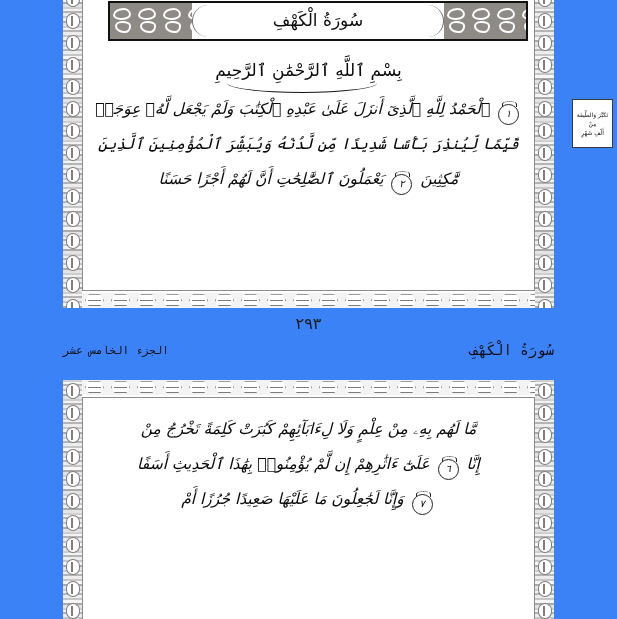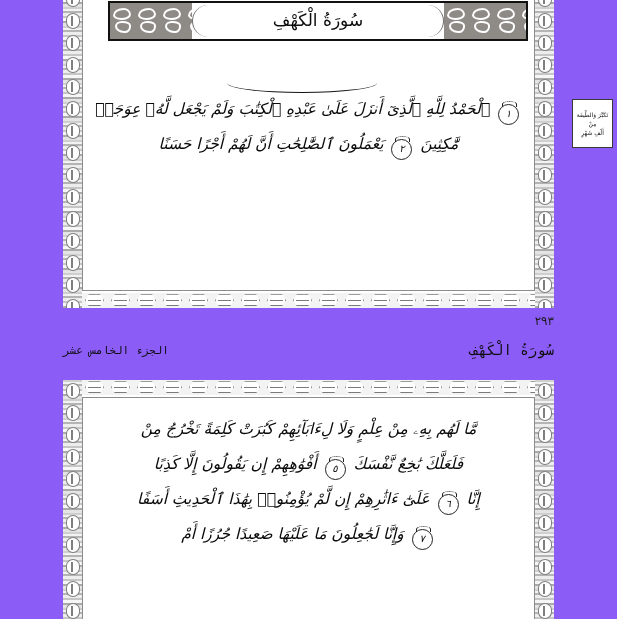--- a/index.html
+++ b/index.html
@@ -13,21 +13,21 @@
     overflow: hidden;
     font-family: "DejaVu Sans", "Liberation Sans", sans-serif;
     position: relative;
     background: #ffffff;
   }
 
   .stage {
     position: relative;
     width: 617px;
     height: 619px;
-    background: #8b5cf6;
+    background: #3b82f6;
     overflow: hidden;
   }
 
   
   .page1 {
     position: absolute;
     left: 63px;
     top: -12px;
     width: 491px;
     height: 320px;
@@ -283,22 +283,22 @@
     border-top: 1.1px dotted #222;
     border-left: 1px solid #222;
     border-right: 1px solid #222;
     border-radius: 50% 50% 0 0;
   }
 
   
   .page-number {
     position: absolute;
     left: 0; right: 0;
-    text-align: right;
-    font-size: 12px;
+    text-align: center;
+    font-size: 16px;
     color: #1a1a1a;
     letter-spacing: 2px;
   }
 
   
   .side-note {
     position: absolute;
     left: 572px;
     top: 99px;
     width: 41px;
@@ -438,29 +438,33 @@
       <div class="banner-orn">
         <div class="scroll-row" id="banner-curls-left">
             <div class="curl"></div>
             <div class="curl"></div>
             <div class="curl"></div>
             <div class="curl"></div>
           </div>
       </div>
     </div>
 
+    <div class="bismillah">بِسْمِ ٱللَّهِ ٱلرَّحْمَٰنِ ٱلرَّحِيمِ</div>
     <div class="bismillah-rule"></div>
 
     <div class="ayah-lines">
 
       <div class="ayah-line">
         <span class="ayah-mark">١</span>
         <span>ٱلْحَمْدُ لِلَّهِ ٱلَّذِىٓ أَنزَلَ عَلَىٰ عَبْدِهِ ٱلْكِتَٰبَ وَلَمْ يَجْعَل لَّهُۥ عِوَجَاۜ</span>
       </div>
 
+      <div class="ayah-line">
+        <span>قَيِّمًا لِّيُنذِرَ بَأْسًا شَدِيدًا مِّن لَّدُنْهُ وَيُبَشِّرَ ٱلْمُؤْمِنِينَ ٱلَّذِينَ</span>
+      </div>
 
       <div class="ayah-line">
         <span>مَّٰكِثِينَ</span>
         <span class="ayah-mark">٢</span>
         <span>يَعْمَلُونَ ٱلصَّٰلِحَٰتِ أَنَّ لَهُمْ أَجْرًا حَسَنًا</span>
       </div>
 
 
     </div>
   </div>
@@ -535,25 +539,20 @@
     </div>
 
     <div class="inner-frame" style="top:17px; bottom:0;"></div>
 
     <div class="ayah-lines" style="top:32px;">
 
       <div class="ayah-line">
         <span>مَّا لَهُم بِهِۦ مِنْ عِلْمٍ وَلَا لِءَابَآئِهِمْ كَبُرَتْ كَلِمَةً تَخْرُجُ مِنْ</span>
       </div>
 
-      <div class="ayah-line">
-        <span>فَلَعَلَّكَ بَٰخِعٌ نَّفْسَكَ</span>
-        <span class="ayah-mark">٥</span>
-        <span>أَفْوَٰهِهِمْ إِن يَقُولُونَ إِلَّا كَذِبًا</span>
-      </div>
 
       <div class="ayah-line">
         <span>إِنَّا</span>
         <span class="ayah-mark">٦</span>
         <span>عَلَىٰٓ ءَاثَٰرِهِمْ إِن لَّمْ يُؤْمِنُوا۟ بِهَٰذَا ٱلْحَدِيثِ أَسَفًا</span>
       </div>
 
 
       <div class="ayah-line">
         <span class="ayah-mark">٧</span>

